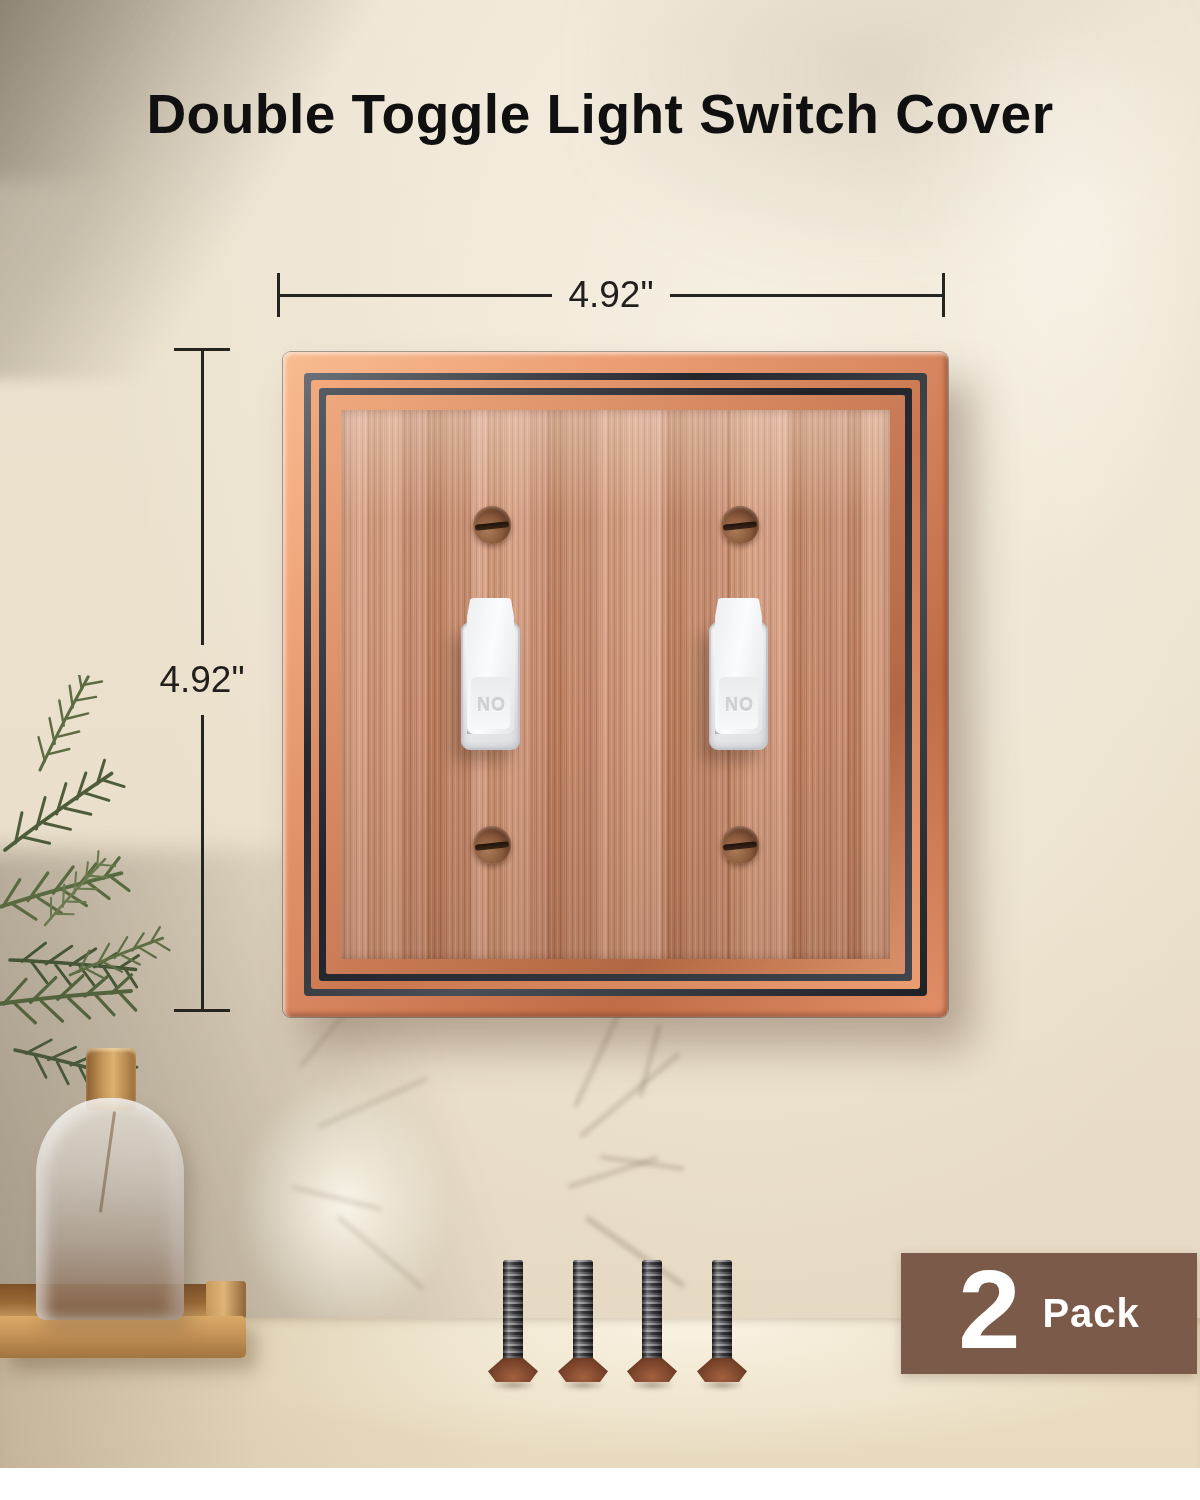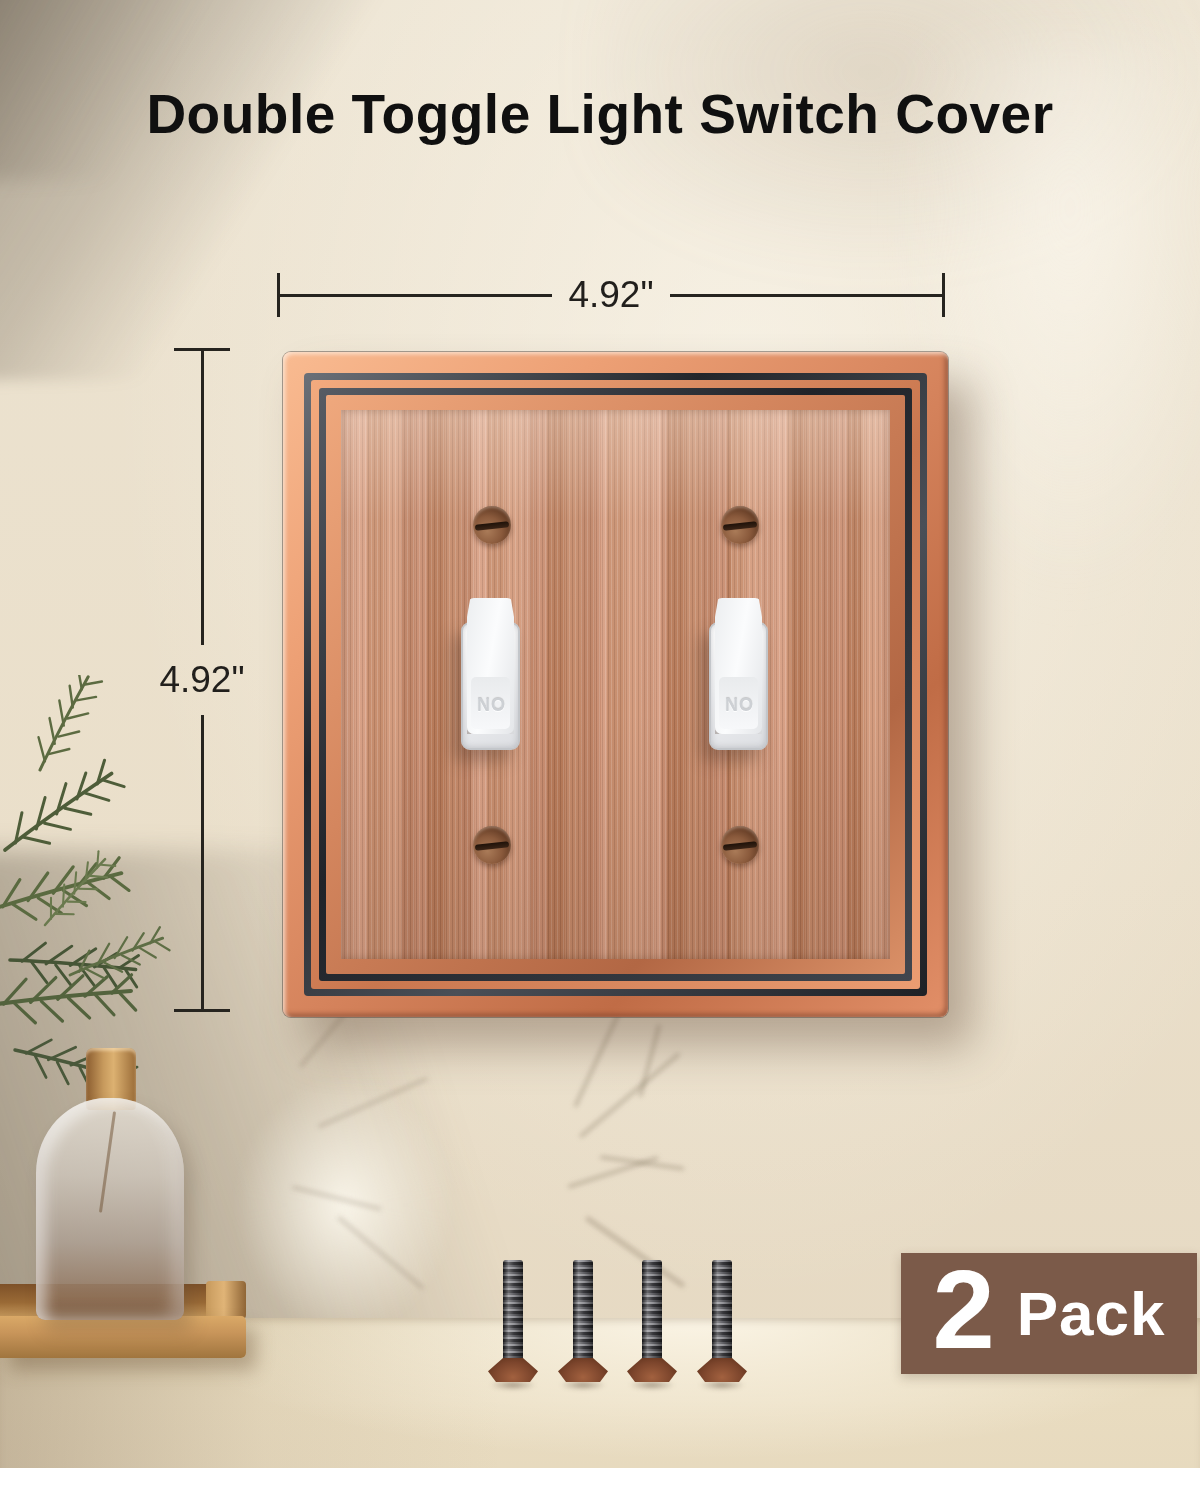--- a/index.html
+++ b/index.html
@@ -144,21 +144,21 @@
       background:radial-gradient(ellipse at 50% 80%, #a2613f 0%, #7c452c 55%, #552c16 100%);
       clip-path:polygon(30% 0, 70% 0, 100% 55%, 84% 100%, 16% 100%, 0 55%); }
   .screw-shadow { position:absolute; left:3px; bottom:2px; width:46px; height:10px; border-radius:50%;
       background:radial-gradient(rgba(60,40,25,0.45), rgba(60,40,25,0) 72%); filter:blur(2px); }
 
   
   .badge { left:901px; top:1253px; width:296px; height:121px; background:#7b5a49;
       display:flex; align-items:center; justify-content:center; gap:22px;
       box-shadow: 0 4px 10px rgba(80,60,45,0.25); }
   .badge-count { font-size:112px; font-weight:bold; color:#ffffff; line-height:0.86; transform:translateY(-3px); }
-  .badge-label { font-size:62px; font-weight:bold; color:#ffffff; letter-spacing:1px; }
+  .badge-label { font-size:40px; font-weight:bold; color:#ffffff; letter-spacing:1px; }
 </style>
 </head>
 <body>
 
 <div class="stage">
 
   <div class="abs wall"></div>
   <div class="abs corner-shadow-1"></div>
   <div class="abs corner-shadow-2"></div>
   <div class="abs soft-shade-top"></div>

